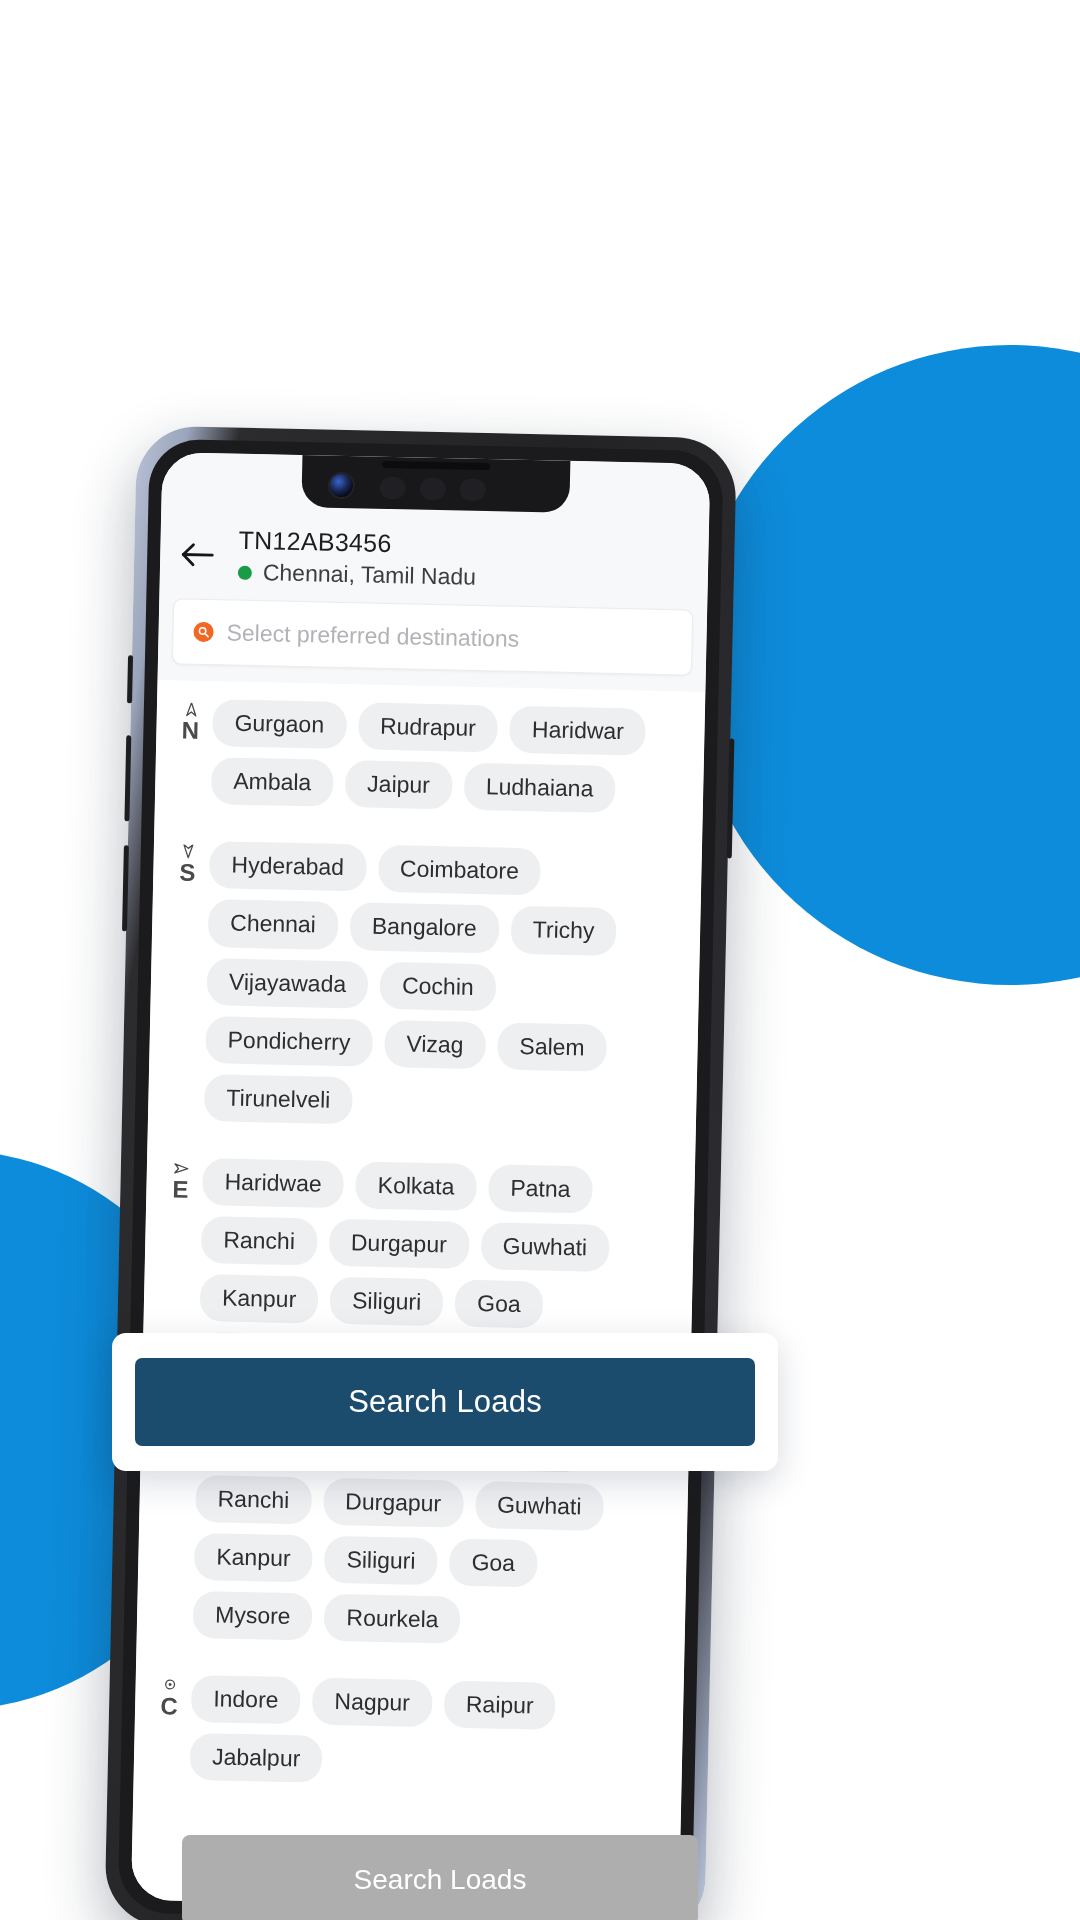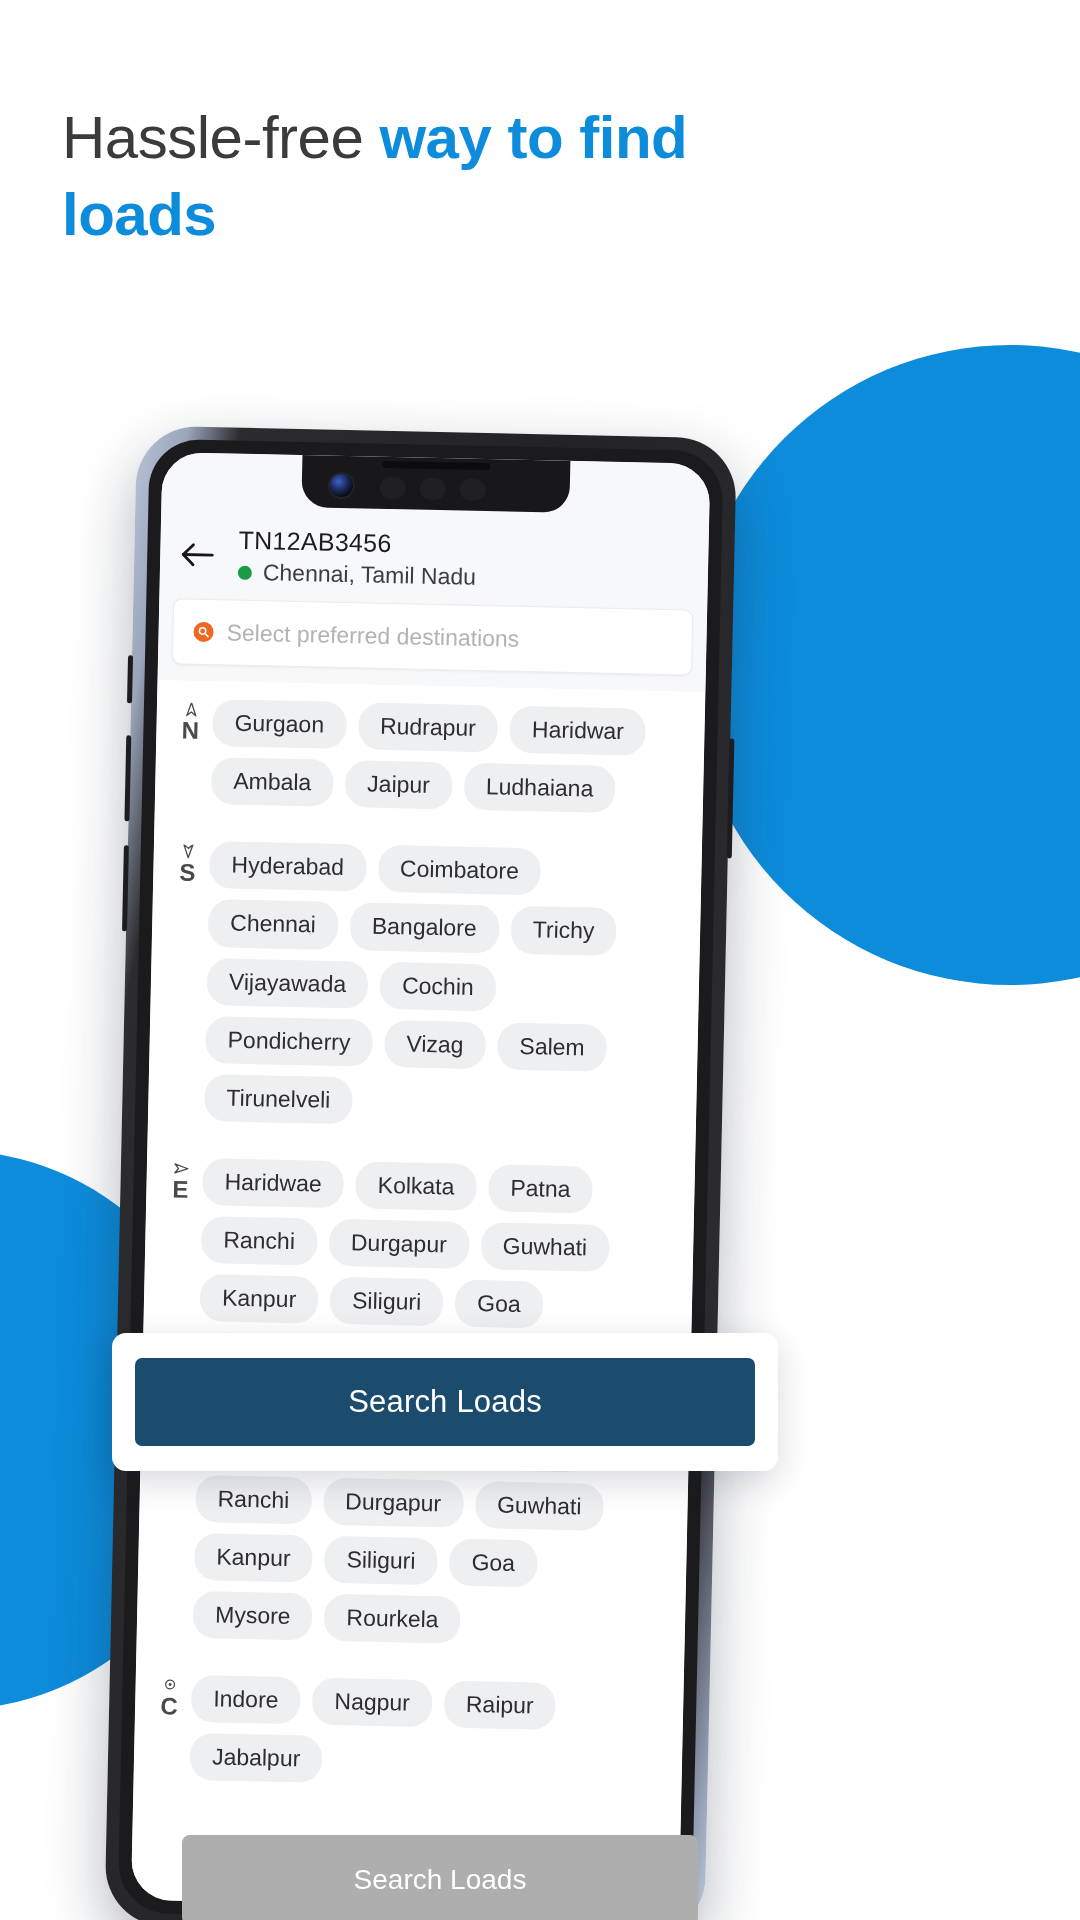--- a/index.html
+++ b/index.html
@@ -208,24 +208,20 @@
   }
 </style>
 </head>
 <body>
 
 <div id="stage">
 
   <div class="blob-right"></div>
   <div class="blob-left"></div>
 
-  <div class="headline">
-    <span class="plain">Hassle-free </span><span class="accent">way to find</span><br>
-    <span class="accent">loads</span>
-  </div>
 
   <div id="phone">
     <div class="phone-shell"></div>
     <div class="btn-side b1"></div>
     <div class="btn-side b2"></div>
     <div class="btn-side b3"></div>
     <div class="btn-side r1"></div>
     <div class="phone-inner"></div>
 
     <div class="phone-screen">

